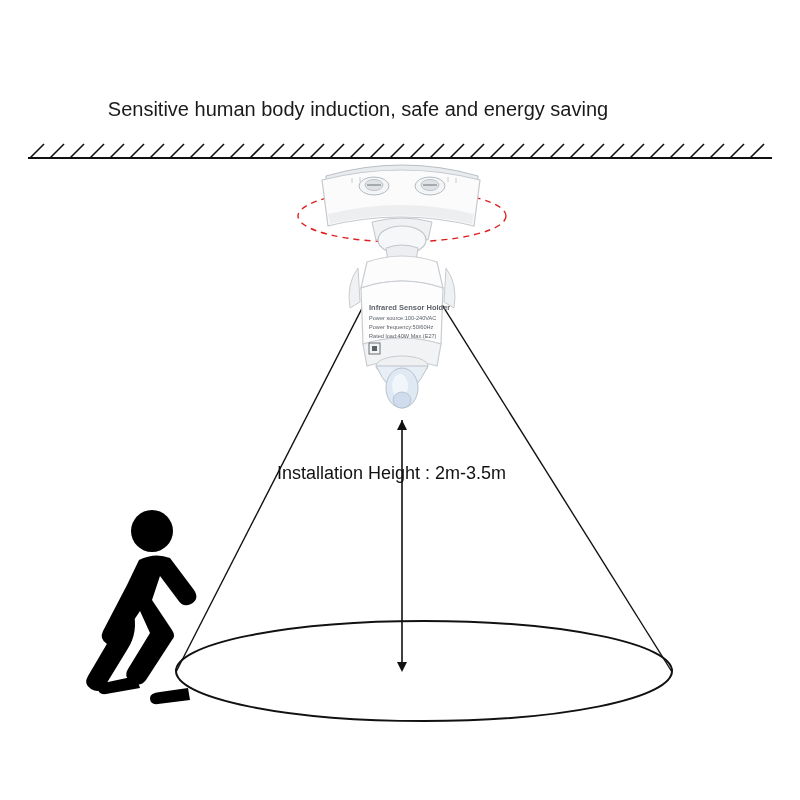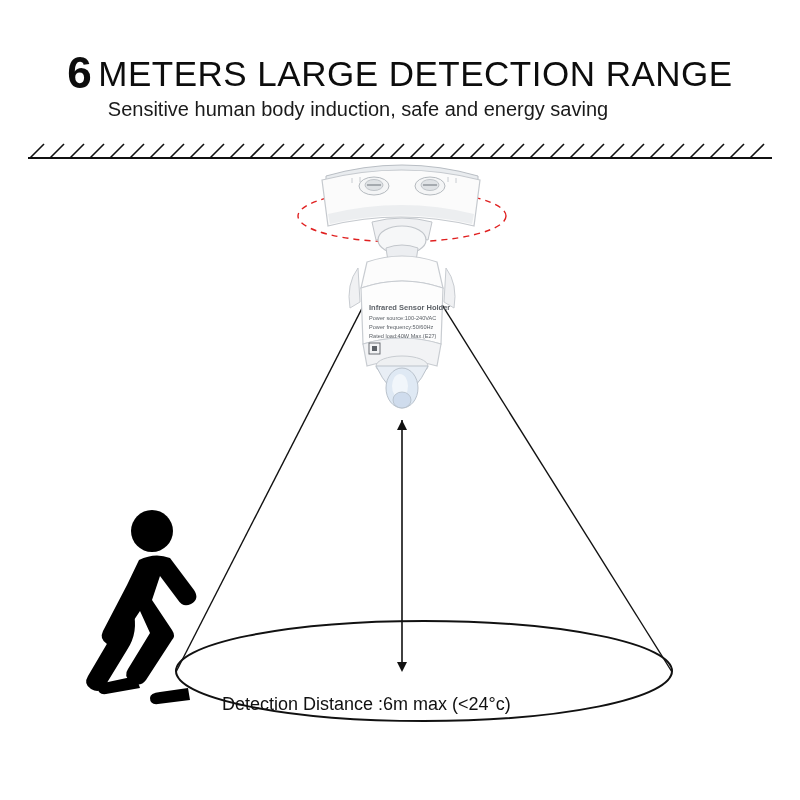--- a/index.html
+++ b/index.html
@@ -77,23 +77,20 @@
     font-size: 18px;
   }
 
   svg { display: block; }
 </style>
 </head>
 <body>
 
 <div id="stage">
 
-  <div class="title">
-    <span class="big">6</span><span>METERS LARGE DETECTION RANGE</span>
-  </div>
   <div class="subtitle">Sensitive human body induction, safe and energy saving</div>
 
   <svg width="800" height="800" viewBox="0 0 800 800" style="position:absolute;left:0;top:0;">
 
     <g>
       <line x1="28" y1="158" x2="772" y2="158" stroke="#111" stroke-width="2"></line>
       <g stroke="#111" stroke-width="1.6">
         <line x1="30" y1="158" x2="44" y2="144"></line>
         <line x1="50" y1="158" x2="64" y2="144"></line>
         <line x1="70" y1="158" x2="84" y2="144"></line>
@@ -205,16 +202,16 @@
     <g fill="#000000">
       <circle cx="152" cy="531" r="21"></circle>
       <path d="M139 560 q16 -8 31 -2 l24 32 q6 9 -3 14 q-8 4 -13 -4 l-18 -24 l-8 24 l20 30 q4 6 0 10 l-26 40 q-6 8 -15 2 q-8 -6 -3 -13 l22 -36 l-10 -22 l-20 30 q-5 8 -13 3 q-8 -5 -4 -13 l24 -46 z"></path>
       <path d="M133 610 q6 22 -6 40 l-22 36 q-5 8 -14 3 q-8 -5 -3 -13 l20 -34 q6 -12 4 -26 z"></path>
       <path d="M108 682 l28 -6 l4 12 l-34 6 q-8 1 -8 -6 q0 -5 10 -6 z"></path>
       <path d="M160 692 l28 -4 l2 12 l-32 4 q-8 1 -8 -6 q0 -5 10 -6 z"></path>
     </g>
   </svg>
 
 
-
-  <div class="label" id="distance-label">Detection Distance :6m max (&lt;24°c)</div>
+  <div class="label" id="height-label">Installation Height : 2m-3.5m</div>
+
 
 </div>
 
 </body></html>

